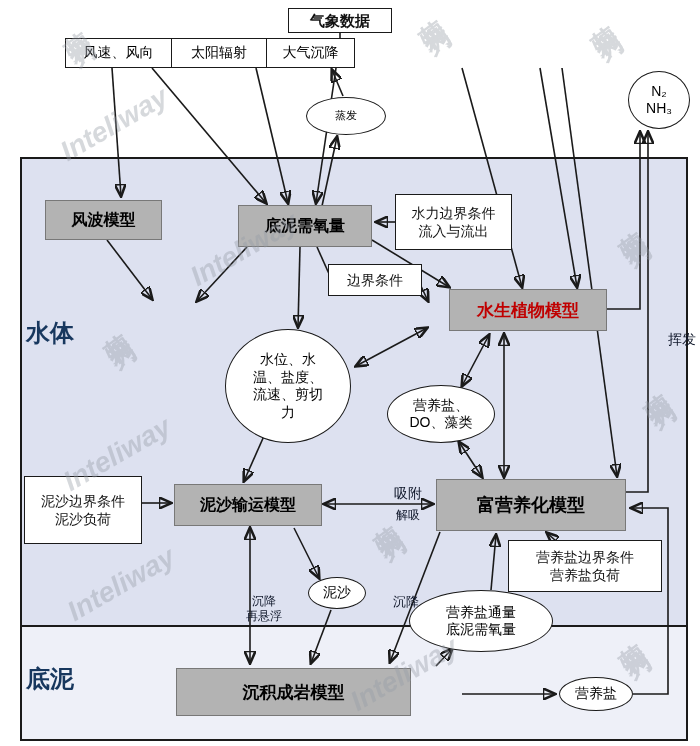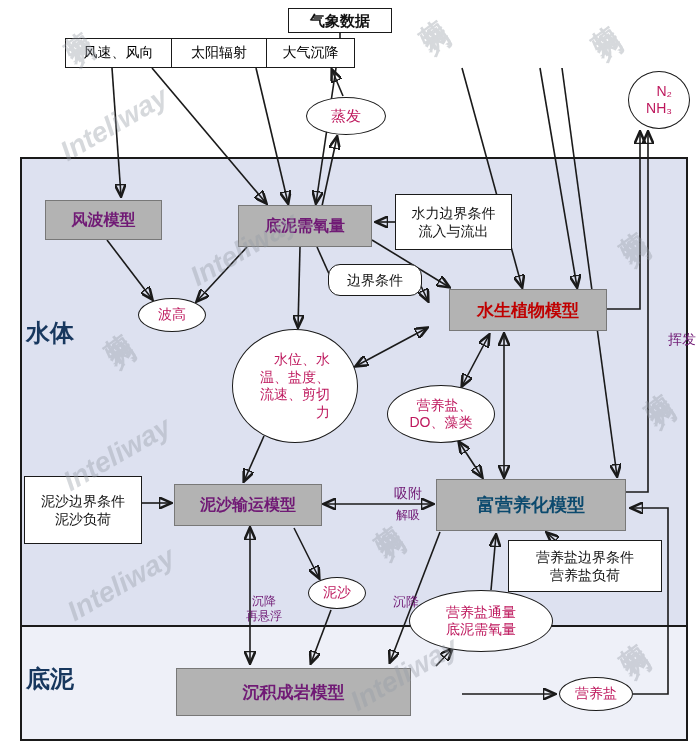--- a/index.html
+++ b/index.html
@@ -3,32 +3,32 @@
 <meta charset="utf-8">
 <style>
   html,body{margin:0;padding:0;background:#fff;font-family:"Liberation Sans",sans-serif;}
   .stage{position:relative;width:700px;height:746px;background:#fff;overflow:hidden;}
   .abs{position:absolute;box-sizing:border-box;}
   .region{border:2px solid #1a1a1a;}
   .water-region{background:#dde1f0;}
   .bed-region{background:#eef0f8;}
   .section-label{font-size:24px;font-weight:bold;color:#17375e;line-height:1.05;}
   .box-gray{background:#b3b3b3;border:1px solid #787878;display:flex;align-items:center;justify-content:center;
-            text-align:center;font-weight:bold;font-size:16px;color:#701a75;white-space:pre-line;}
+            text-align:center;font-weight:bold;font-size:16px;color:#000000;white-space:pre-line;}
   .box-white{background:#fff;border:1.5px solid #1a1a1a;display:flex;align-items:center;justify-content:center;
              text-align:center;font-size:14px;color:#111;white-space:pre-line;line-height:1.3;}
   .ellipse{background:#fff;border:1.5px solid #1a1a1a;border-radius:50%;display:flex;align-items:center;
-           justify-content:center;text-align:right;font-size:14px;color:#be185d;white-space:pre-line;line-height:1.25;}
-  .float-label{font-size:13px;color:#701a75;text-align:center;white-space:pre-line;line-height:1.25;}
+           justify-content:center;text-align:center;font-size:14px;color:#000000;white-space:pre-line;line-height:1.25;}
+  .float-label{font-size:13px;color:#0f172a;text-align:center;white-space:pre-line;line-height:1.25;}
   .met-row{display:flex;}
   .met-cell{background:#fff;border:1.5px solid #1a1a1a;display:flex;align-items:center;justify-content:center;
             font-size:14px;box-sizing:border-box;}
   .met-cell + .met-cell{border-left:none;}
   .red-text{color:#c00000;font-size:17px;}
-  .purple-text{color:#0c4a6e;font-size:18px;}
+  .purple-text{color:#000000;font-size:18px;}
   .wm{position:absolute;color:#969ca6;opacity:.38;font-weight:bold;pointer-events:none;z-index:50;}
   .wm-latin{font-size:28px;font-style:italic;transform:rotate(-30deg);transform-origin:left top;}
   .wm-cjk{font-size:25px;writing-mode:vertical-rl;transform:rotate(-36deg);transform-origin:left top;letter-spacing:3px;}
   svg line, svg path{stroke:#1a1a1a;stroke-width:1.6;fill:none;}
 </style>
 </head>
 <body>
 
 <div class="stage">
 
@@ -82,36 +82,35 @@
     <path d="M588,309 L640,309 L640,132" marker-end="url(#ah)"></path>
   </svg>
 
   <div class="abs box-white" style="left:288px;top:8px;width:104px;height:25px;font-weight:bold;font-size:15px;z-index:10;">气象数据</div>
   <div class="abs met-row" style="left:65px;top:38px;height:30px;z-index:10;">
     <div class="met-cell" style="width:107px;">风速、风向</div>
     <div class="met-cell" style="width:95px;">太阳辐射</div>
     <div class="met-cell" style="width:88px;">大气沉降</div>
   </div>
 
-  <div class="abs ellipse" style="left:306px;top:97px;width:80px;height:38px;font-size:15px;z-index:10;">蒸发</div>
+  <div class="abs ellipse" style="left:306px;top:97px;width:80px;height:38px;font-size:11px;z-index:10;">蒸发</div>
   <div class="abs ellipse" style="left:628px;top:71px;width:62px;height:58px;font-size:14px;z-index:10;">N₂
 NH₃</div>
 
   <div class="abs section-label" style="left:26px;top:320px;z-index:10;">水体</div>
   <div class="abs section-label" style="left:26px;top:666px;z-index:10;">底泥</div>
 
   <div class="abs box-gray" style="left:45px;top:200px;width:117px;height:40px;z-index:10;">风波模型</div>
   <div class="abs box-gray" style="left:238px;top:205px;width:134px;height:42px;z-index:10;">底泥需氧量</div>
   <div class="abs box-white" style="left:395px;top:194px;width:117px;height:56px;z-index:10;">水力边界条件
 流入与流出</div>
-  <div class="abs box-white" style="left:328px;top:264px;width:94px;height:32px;z-index:10;border-radius:12px;">边界条件</div>
+  <div class="abs box-white" style="left:328px;top:264px;width:94px;height:32px;z-index:10;">边界条件</div>
   <div class="abs box-gray red-text" style="left:430px;top:289px;width:158px;height:42px;z-index:10;margin-left:19px;">水生植物模型</div>
 
-  <div class="abs ellipse" style="left:138px;top:298px;width:68px;height:34px;z-index:10;">波高</div>
-  <div class="abs ellipse" style="left:232px;top:329px;width:126px;height:114px;z-index:10;">水位、水
+  <div class="abs ellipse" style="left:225px;top:329px;width:126px;height:114px;z-index:10;">水位、水
 温、盐度、
 流速、剪切
 力</div>
   <div class="abs ellipse" style="left:387px;top:385px;width:108px;height:58px;z-index:10;">营养盐、
 DO、藻类</div>
 
   <div class="abs box-white" style="left:24px;top:476px;width:118px;height:68px;z-index:10;">泥沙边界条件
 泥沙负荷</div>
   <div class="abs box-gray" style="left:174px;top:484px;width:148px;height:42px;z-index:10;">泥沙输运模型</div>
   <div class="abs box-gray purple-text" style="left:436px;top:479px;width:190px;height:52px;z-index:10;">富营养化模型</div>

